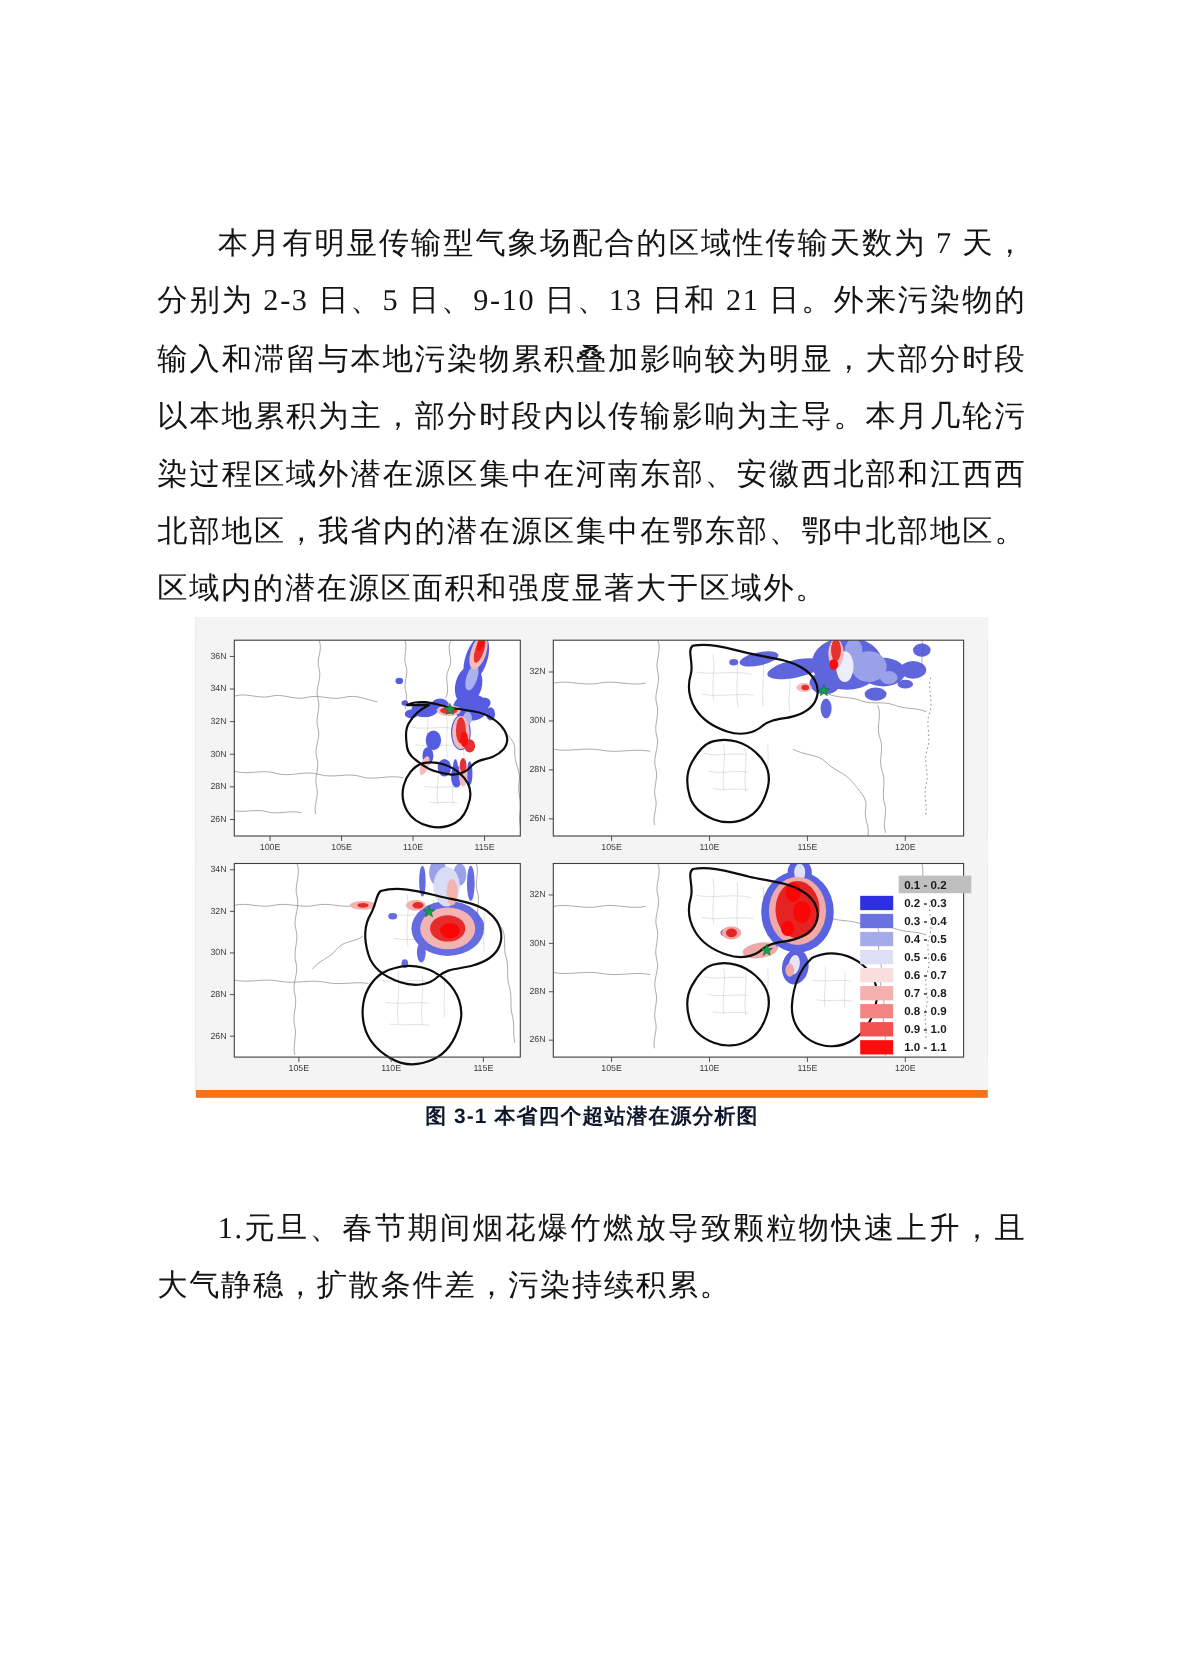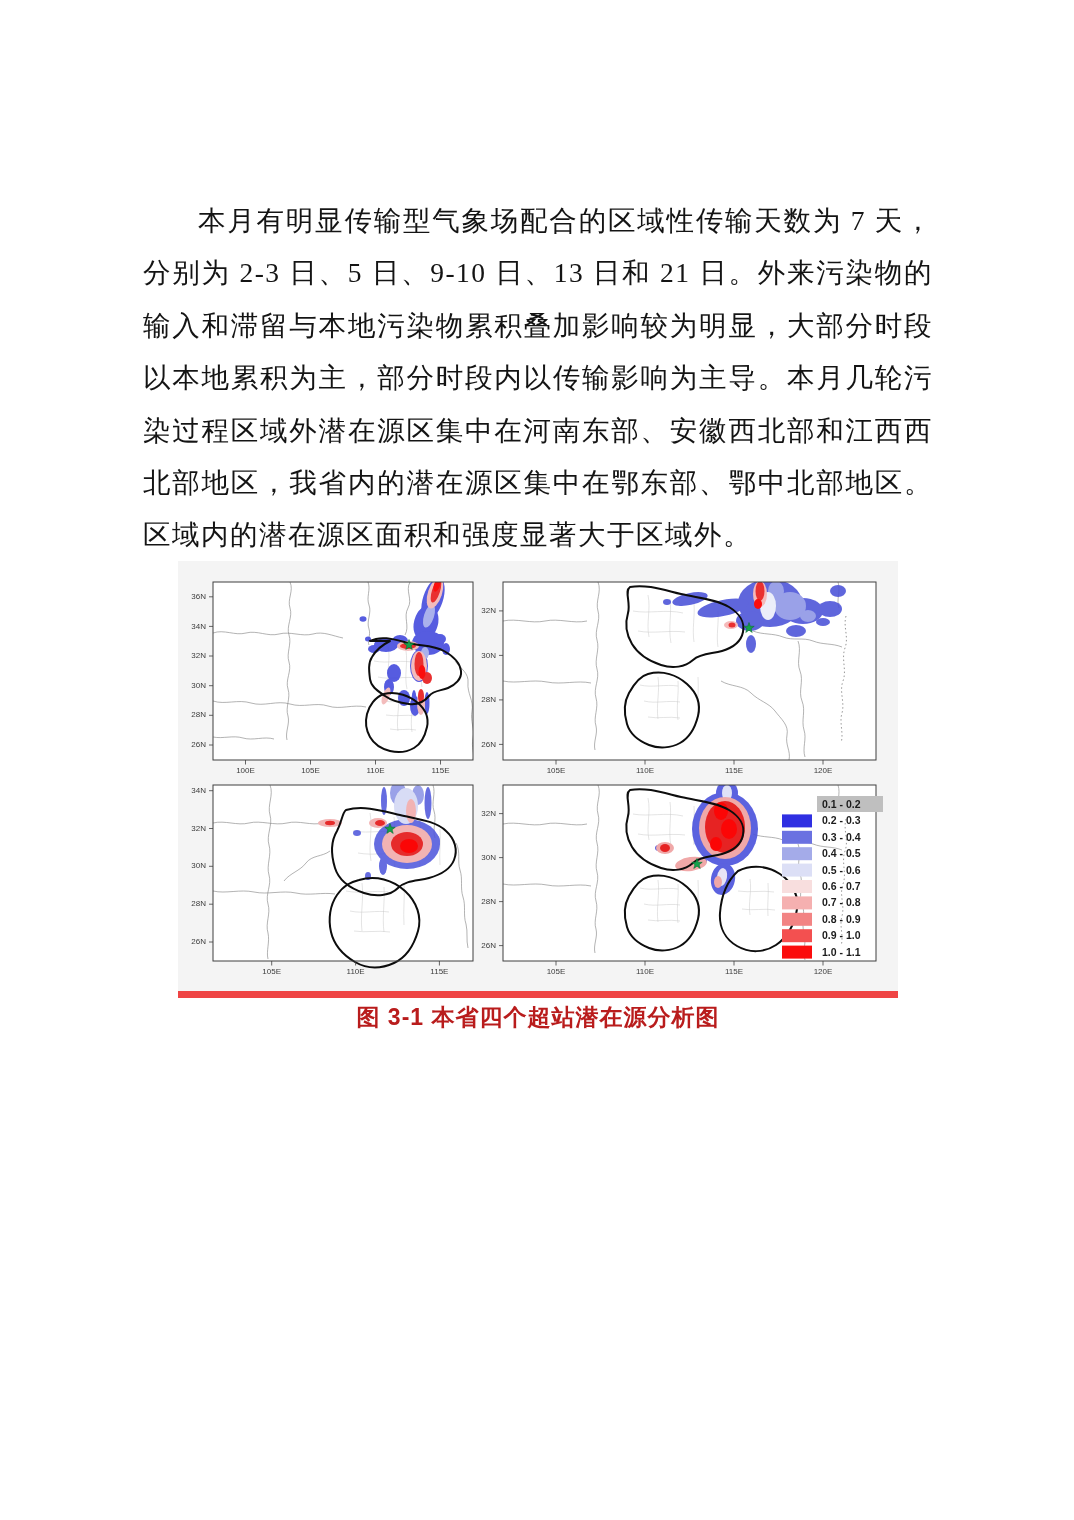--- a/index.html
+++ b/index.html
@@ -4,24 +4,24 @@
 <style>
   html,body{margin:0;padding:0;background:#ffffff;}
   .page{position:relative;width:1074px;height:1520px;background:#ffffff;overflow:hidden;
         font-family:"Liberation Serif","DejaVu Serif",serif;}
   .para{position:absolute;left:143px;width:790px;margin:0;font-size:27.5px;line-height:52.4px;
         letter-spacing:1.5px;color:#141414;text-align:justify;text-indent:2em;}
   .p1{top:195px;}
   .heading{top:1040px;text-align:left;}
   .p2{top:1090px;}
   .p3{top:1200px;}
-  .fig{position:absolute;left:178px;top:561px;width:720px;height:437px;background:#ef4444;}
+  .fig{position:absolute;left:178px;top:561px;width:720px;height:437px;background:#f97316;}
   .caption{position:absolute;left:143px;top:1002px;width:790px;margin:0;text-align:center;
-        font-family:"Liberation Sans","DejaVu Sans",sans-serif;font-weight:bold;font-size:23px;
-        color:#b91c1c;letter-spacing:1px;}
+        font-family:"Liberation Sans","DejaVu Sans",sans-serif;font-weight:bold;font-size:19px;
+        color:#0f172a;letter-spacing:1px;}
   svg text{font-family:"Liberation Sans","DejaVu Sans",sans-serif;}
   .tk{font-size:8px;fill:#3c3c3c;}
   .lg{font-size:10.5px;font-weight:600;fill:#1b1b1b;}
   .thin{fill:none;stroke:#8a8a8a;stroke-width:0.65;}
   .mesh{fill:none;stroke:#c9c9c9;stroke-width:0.5;}
   .thick{fill:none;stroke:#0d0d0d;stroke-width:2;stroke-linejoin:round;}
   .pb{fill:none;stroke:#3f3f3f;stroke-width:1;}
   .coast{fill:none;stroke:#6b6b6b;stroke-width:0.7;stroke-dasharray:1.5 2.5;}
   .mask{fill:#f4f4f4;}
 </style>
@@ -341,14 +341,15 @@
         <polygon transform="translate(231,84)" points="0,-5.5 1.29,-1.78 5.23,-1.7 2.09,0.68 3.23,4.45 0,2.2 -3.23,4.45 -2.09,0.68 -5.23,-1.7 -1.29,-1.78"></polygon>
         <polygon transform="translate(571,67)" points="0,-5.5 1.29,-1.78 5.23,-1.7 2.09,0.68 3.23,4.45 0,2.2 -3.23,4.45 -2.09,0.68 -5.23,-1.7 -1.29,-1.78"></polygon>
         <polygon transform="translate(212,268)" points="0,-5.5 1.29,-1.78 5.23,-1.7 2.09,0.68 3.23,4.45 0,2.2 -3.23,4.45 -2.09,0.68 -5.23,-1.7 -1.29,-1.78"></polygon>
         <polygon transform="translate(519,303)" points="0,-5.5 1.29,-1.78 5.23,-1.7 2.09,0.68 3.23,4.45 0,2.2 -3.23,4.45 -2.09,0.68 -5.23,-1.7 -1.29,-1.78"></polygon>
       </g>
     </svg>
   </div>
 
   <p class="caption">图 3-1 本省四个超站潜在源分析图</p>
 
+  <p class="para p2">1.元旦、春节期间烟花爆竹燃放导致颗粒物快速上升，且大气静稳，扩散条件差，污染持续积累。</p>
 
 </div>
 
 </body></html>

